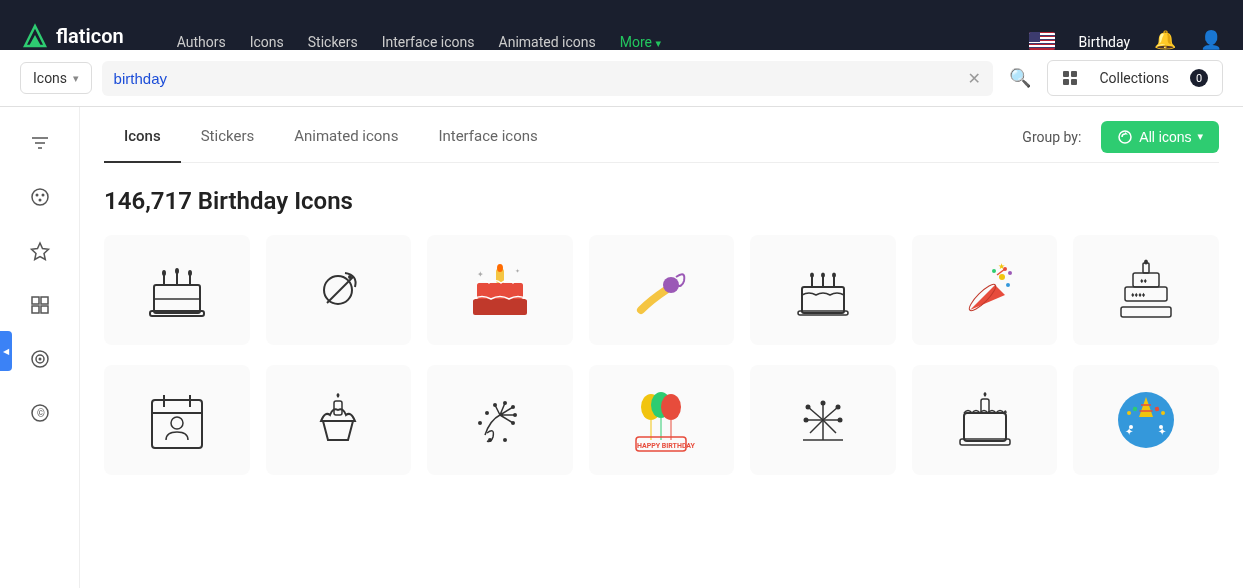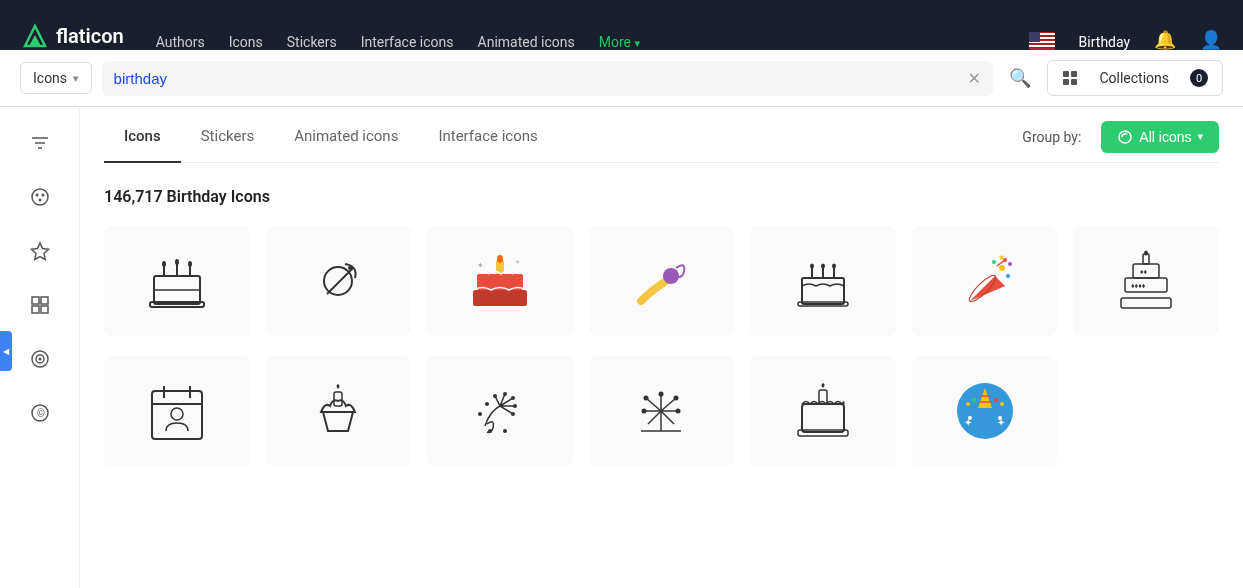--- a/index.html
+++ b/index.html
@@ -10,21 +10,21 @@
 
 <nav style="background:#1a1f2e; display:flex; align-items:flex-end; padding:0 20px; height:50px; gap:24px;">
   <div style="display:flex; align-items:center; gap:6px; margin-right:8px; cursor:pointer;">
     <svg width="30" height="28" viewBox="0 0 30 28">
       <polygon points="5,24 15,4 25,24" fill="none" stroke="#2ecc71" stroke-width="2.5"></polygon>
       <polygon points="9,24 15,13 21,24" fill="#2ecc71"></polygon>
     </svg>
     <span style="color:white; font-size:20px; font-weight:600;">flaticon</span>
   </div>
 
-  <a style="color:#ccc; font-size:14px; text-decoration:none; cursor:pointer;">Authors</a>
+  <a style="color:#ccc; font-size:14px; text-decoration:none; cursor:pointer;margin-left:21px;">Authors</a>
   <a style="color:#ccc; font-size:14px; text-decoration:none; cursor:pointer;">Icons</a>
   <a style="color:#ccc; font-size:14px; text-decoration:none; cursor:pointer;">Stickers</a>
   <a style="color:#ccc; font-size:14px; text-decoration:none; cursor:pointer;">Interface icons</a>
   <a style="color:#ccc; font-size:14px; text-decoration:none; cursor:pointer;">Animated icons</a>
   <a style="color:#22c55e; font-size:14px; text-decoration:none; cursor:pointer;margin-top:28px;">
     <span>More</span>
     <span style="font-size:11px;"> ▾</span>
   </a>
 
   <div style="flex:1;"></div>
@@ -147,21 +147,21 @@
               <circle cx="8" cy="8" r="6" fill="none" stroke="white" stroke-width="1.5"></circle>
               <path d="M5 8 A3 3 0 0 1 8 5" stroke="white" stroke-width="1.5" fill="none"></path>
               <polygon points="8,3 11,5.5 8,5.5" fill="white"></polygon>
             </svg>
           <span>All icons</span>
           <span style="font-size:11px;">▾</span>
         </button>
       </div>
     </div>
 
-    <h1 style="font-size:16px; font-weight:600; color:#222; padding:24px 0 20px;">146,717 Birthday Icons</h1>
+    <h1 style="font-size:24px; font-weight:600; color:#222; padding:24px 0 20px;">146,717 Birthday Icons</h1>
 
     <div style="display:grid; grid-template-columns:repeat(7,1fr); gap:16px; padding-bottom:20px;">
 
       <div style="display:flex; align-items:center; justify-content:center; background:#fafafa; border-radius:8px; cursor:pointer; padding:16px; min-height:110px;">
         <svg width="70" height="70" viewBox="0 0 70 70">
 
           <line x1="22" y1="20" x2="22" y2="30" stroke="#333" stroke-width="2"></line>
           <line x1="35" y1="18" x2="35" y2="30" stroke="#333" stroke-width="2"></line>
           <line x1="48" y1="20" x2="48" y2="30" stroke="#333" stroke-width="2"></line>
 
@@ -308,20 +308,35 @@
 
           <circle cx="22" cy="28" r="2" fill="#333"></circle>
           <circle cx="15" cy="38" r="2" fill="#333"></circle>
           <circle cx="25" cy="55" r="2" fill="#333"></circle>
           <circle cx="40" cy="55" r="2" fill="#333"></circle>
 
           <path d="M22 48 Q30 42 28 52 Q26 58 22 56" fill="none" stroke="#333" stroke-width="1.5"></path>
         </svg>
       </div>
 
+      <div style="display:flex; align-items:center; justify-content:center; background:#fafafa; border-radius:8px; cursor:pointer; padding:16px; min-height:110px;">
+        <svg width="70" height="70" viewBox="0 0 70 70">
+
+          <ellipse cx="25" cy="22" rx="10" ry="13" fill="#f1c40f"></ellipse>
+          <ellipse cx="35" cy="20" rx="10" ry="13" fill="#2ecc71"></ellipse>
+          <ellipse cx="45" cy="22" rx="10" ry="13" fill="#e74c3c"></ellipse>
+
+          <line x1="25" y1="35" x2="25" y2="55" stroke="#f1c40f" stroke-width="1"></line>
+          <line x1="35" y1="33" x2="35" y2="55" stroke="#2ecc71" stroke-width="1"></line>
+          <line x1="45" y1="35" x2="45" y2="55" stroke="#e74c3c" stroke-width="1"></line>
+
+          <rect x="10" y="52" width="50" height="14" rx="3" fill="none" stroke="#e74c3c" stroke-width="1.5"></rect>
+          <text x="11" y="63" font-size="7" fill="#e74c3c" font-weight="bold">HAPPY BIRTHDAY</text>
+        </svg>
+      </div>
 
       <div style="display:flex; align-items:center; justify-content:center; background:#fafafa; border-radius:8px; cursor:pointer; padding:16px; min-height:110px;">
         <svg width="70" height="70" viewBox="0 0 70 70">
 
           <line x1="15" y1="55" x2="55" y2="55" stroke="#333" stroke-width="1.5"></line>
 
           <line x1="35" y1="55" x2="35" y2="35" stroke="#333" stroke-width="1.5"></line>
 
           <line x1="35" y1="35" x2="20" y2="22" stroke="#333" stroke-width="1.5"></line>
           <line x1="35" y1="35" x2="35" y2="18" stroke="#333" stroke-width="1.5"></line>

